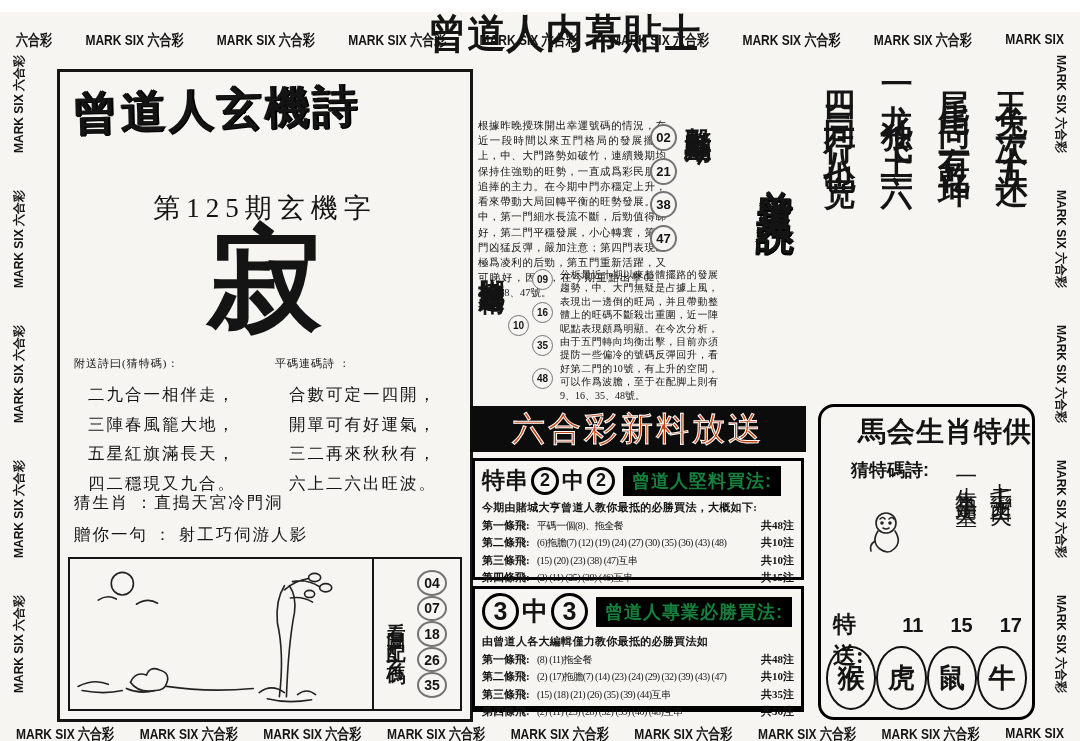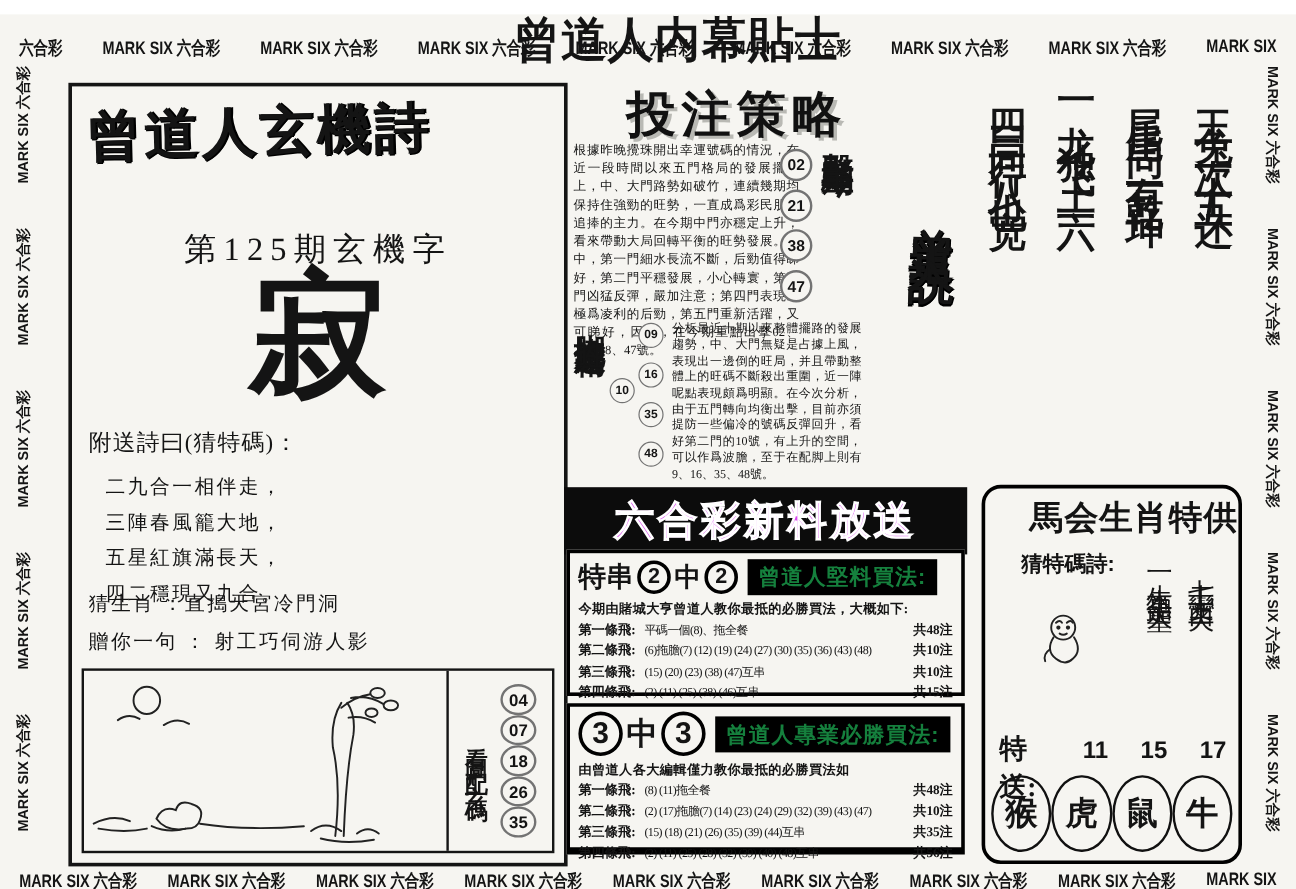--- a/index.html
+++ b/index.html
@@ -37,21 +37,21 @@
   
   .left-panel{position:absolute; left:57px; top:57px; width:410px; height:647px; border:3px solid #151515;}
   .callig-title{
     position:absolute; top:8px; left:12px; font-size:45px; font-weight:900; letter-spacing:3px;
     transform:rotate(-1.5deg); text-shadow:1px 1px 0 #000, 2px 0 0 #000; white-space:nowrap;
   }
   .issue-line{position:absolute; top:118px; left:0; width:100%; text-align:center; font-size:27px; letter-spacing:6px;}
   .mystic-char{position:absolute; top:152px; left:0; width:100%; text-align:center; font-size:116px; line-height:1; font-weight:600;}
   .poems{position:absolute; top:284px; left:14px; right:8px; display:flex; gap:14px;}
   .poem{flex:1;}
-  .poem-title{font-size:19px; letter-spacing:1px; margin-bottom:9px; white-space:nowrap;}
+  .poem-title{font-size:11px; letter-spacing:1px; margin-bottom:9px; white-space:nowrap;}
   .poem-line{font-size:16.5px; letter-spacing:2px; line-height:1.8; padding-left:14px; white-space:nowrap;}
   .zodiac-line{position:absolute; top:420px; left:14px; font-size:16.5px; letter-spacing:2px;}
   .gift-line{position:absolute; top:452px; left:14px; font-size:16.5px; letter-spacing:2px;}
   .picture-box{position:absolute; left:8px; right:8px; bottom:8px; height:150px; border:2px solid #151515; display:flex;}
   .scene{flex:1; height:100%;}
   .pic-side{width:88px; border-left:2px solid #151515; display:flex; align-items:center; justify-content:space-evenly; padding:8px 2px; box-sizing:border-box;}
   .pic-caption{writing-mode:vertical-rl; font-size:19px; font-weight:700; letter-spacing:11px; line-height:1;}
   .pic-nums{display:flex; flex-direction:column; justify-content:space-between; height:128px;}
   .num-circle{
     width:30px; height:30px; border:2px solid #737373; border-radius:50%;
@@ -68,24 +68,24 @@
     color:#111; text-shadow:3px 3px 0 #b9b9b4;
   }
   .strategy-body{position:absolute; left:478px; top:106px; width:188px; margin:0; font-size:10.5px; line-height:1.45; text-align:justify;}
   .focus-circles{position:absolute; left:650px; top:112px; height:128px; display:flex; flex-direction:column; justify-content:space-between;}
   .focus-title{position:absolute; left:684px; top:104px; writing-mode:vertical-rl; font-size:27px; font-weight:900; letter-spacing:-2px; line-height:1;}
   .podan-title{position:absolute; left:478px; top:256px; writing-mode:vertical-rl; font-size:26px; font-weight:900; letter-spacing:-2px; line-height:1;}
   .podan-circles{position:absolute; left:532px; top:257px; height:120px; display:flex; flex-direction:column; justify-content:space-between;}
   .podan-left{position:absolute; left:508px; top:303px;}
   .podan-body{position:absolute; left:560px; top:256px; width:158px; margin:0; font-size:10px; line-height:1.34; text-align:justify;}
   .banner{
-    position:absolute; left:470px; top:394px; width:336px; height:56px; background:#0c0c0c;
+    position:absolute; left:470px; top:394px; width:336px; height:46px; background:#0c0c0c;
     display:flex; align-items:center; justify-content:center;
-    font-family:"Liberation Sans","DejaVu Sans",sans-serif; font-size:33px; font-weight:700; letter-spacing:3px;
-    color:#d946ef; -webkit-text-stroke:1px #fff;
+    font-family:"Liberation Sans","DejaVu Sans",sans-serif; font-size:33px; font-weight:400; letter-spacing:3px;
+    color:#c2410c; -webkit-text-stroke:1px #fff;
   }
   .buy-box{position:absolute; left:472px; width:332px; border:3px solid #000; box-sizing:border-box; padding:4px 7px; background:#f6f5f1;}
   .box2{top:446px; height:122px;}
   .box3{top:574px; height:126px; border-bottom-width:6px;}
   .buy-head{display:flex; align-items:center; gap:3px;}
   .buy-prefix{font-size:23px; font-weight:900; font-family:"Liberation Sans","DejaVu Sans",sans-serif;}
   .head-circle{
     width:28px; height:28px; border:3px solid #000; border-radius:50%; box-sizing:border-box;
     display:flex; align-items:center; justify-content:center;
     font-family:"Liberation Sans","DejaVu Sans",sans-serif; font-size:18px; font-weight:900;
@@ -177,20 +177,29 @@
     <div class="issue-line">第125期玄機字</div>
     <div class="mystic-char">寂</div>
     <div class="poems">
       <div class="poem">
         <div class="poem-title">附送詩曰(猜特碼)：</div>
         <div>
             <div class="poem-line">二九合一相伴走，</div>
             <div class="poem-line">三陣春風籠大地，</div>
             <div class="poem-line">五星紅旗滿長天，</div>
             <div class="poem-line">四二穩現又九合。</div>
+          </div>
+      </div>
+      <div class="poem">
+        <div class="poem-title">平碼連碼詩 ：</div>
+        <div>
+            <div class="poem-line">合數可定一四開，</div>
+            <div class="poem-line">開單可有好運氣，</div>
+            <div class="poem-line">三二再來秋秋有，</div>
+            <div class="poem-line">六上二六出旺波。</div>
           </div>
       </div>
     </div>
     <div class="zodiac-line">猜生肖 ：直搗天宮冷門洞</div>
     <div class="gift-line">贈你一句 ：  射工巧伺游人影</div>
     <div class="picture-box">
       <svg class="scene" viewBox="0 0 300 146" preserveAspectRatio="none">
         <circle cx="52" cy="24" r="11"></circle>
         <path d="M28 40 q9 -6 18 -1"></path>
         <path d="M66 44 q11 -7 21 -1"></path>
@@ -211,21 +220,20 @@
             <span class="num-circle">04</span>
             <span class="num-circle">07</span>
             <span class="num-circle">18</span>
             <span class="num-circle">26</span>
             <span class="num-circle">35</span>
           </div>
       </div>
     </div>
   </section>
 
-  <div class="strategy-title">投注策略</div>
   <p class="strategy-body">根據昨晚攪珠開出幸運號碼的情況，在近一段時間以來五門格局的發展擺路上，中、大門路勢如破竹，連續幾期均保持住強勁的旺勢，一直成爲彩民朋友追捧的主力。在今期中門亦穩定上升，看來帶動大局回轉平衡的旺勢發展。其中，第一門細水長流不斷，后勁值得睇好，第二門平穩發展，小心轉寰，第三門凶猛反彈，嚴加注意；第四門表現出極爲凌利的后勁，第五門重新活躍，又可睇好，因此，在今期重點出擊02、21、38、47號。</p>
   <div class="focus-circles">
       <span class="num-circle md">02</span>
       <span class="num-circle md">21</span>
       <span class="num-circle md">38</span>
       <span class="num-circle md">47</span>
     </div>
   <div class="focus-title">今期重點出擊</div>
 
   <div class="podan-title">精選波膽拖脚</div>

